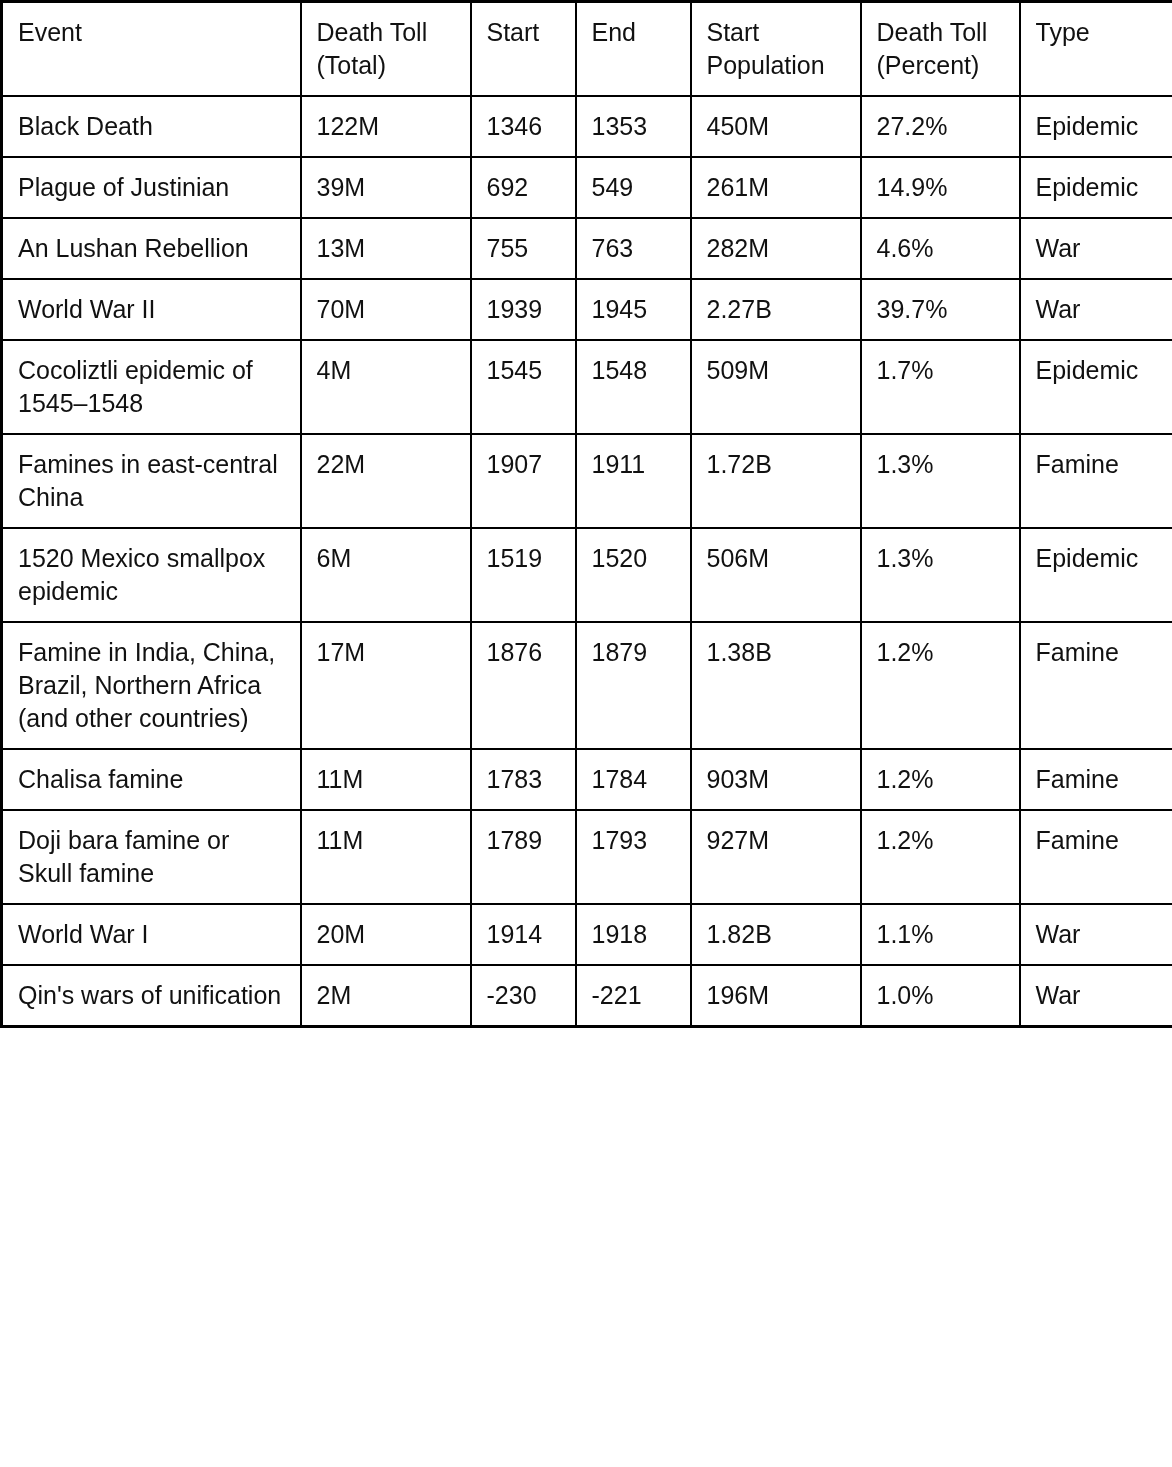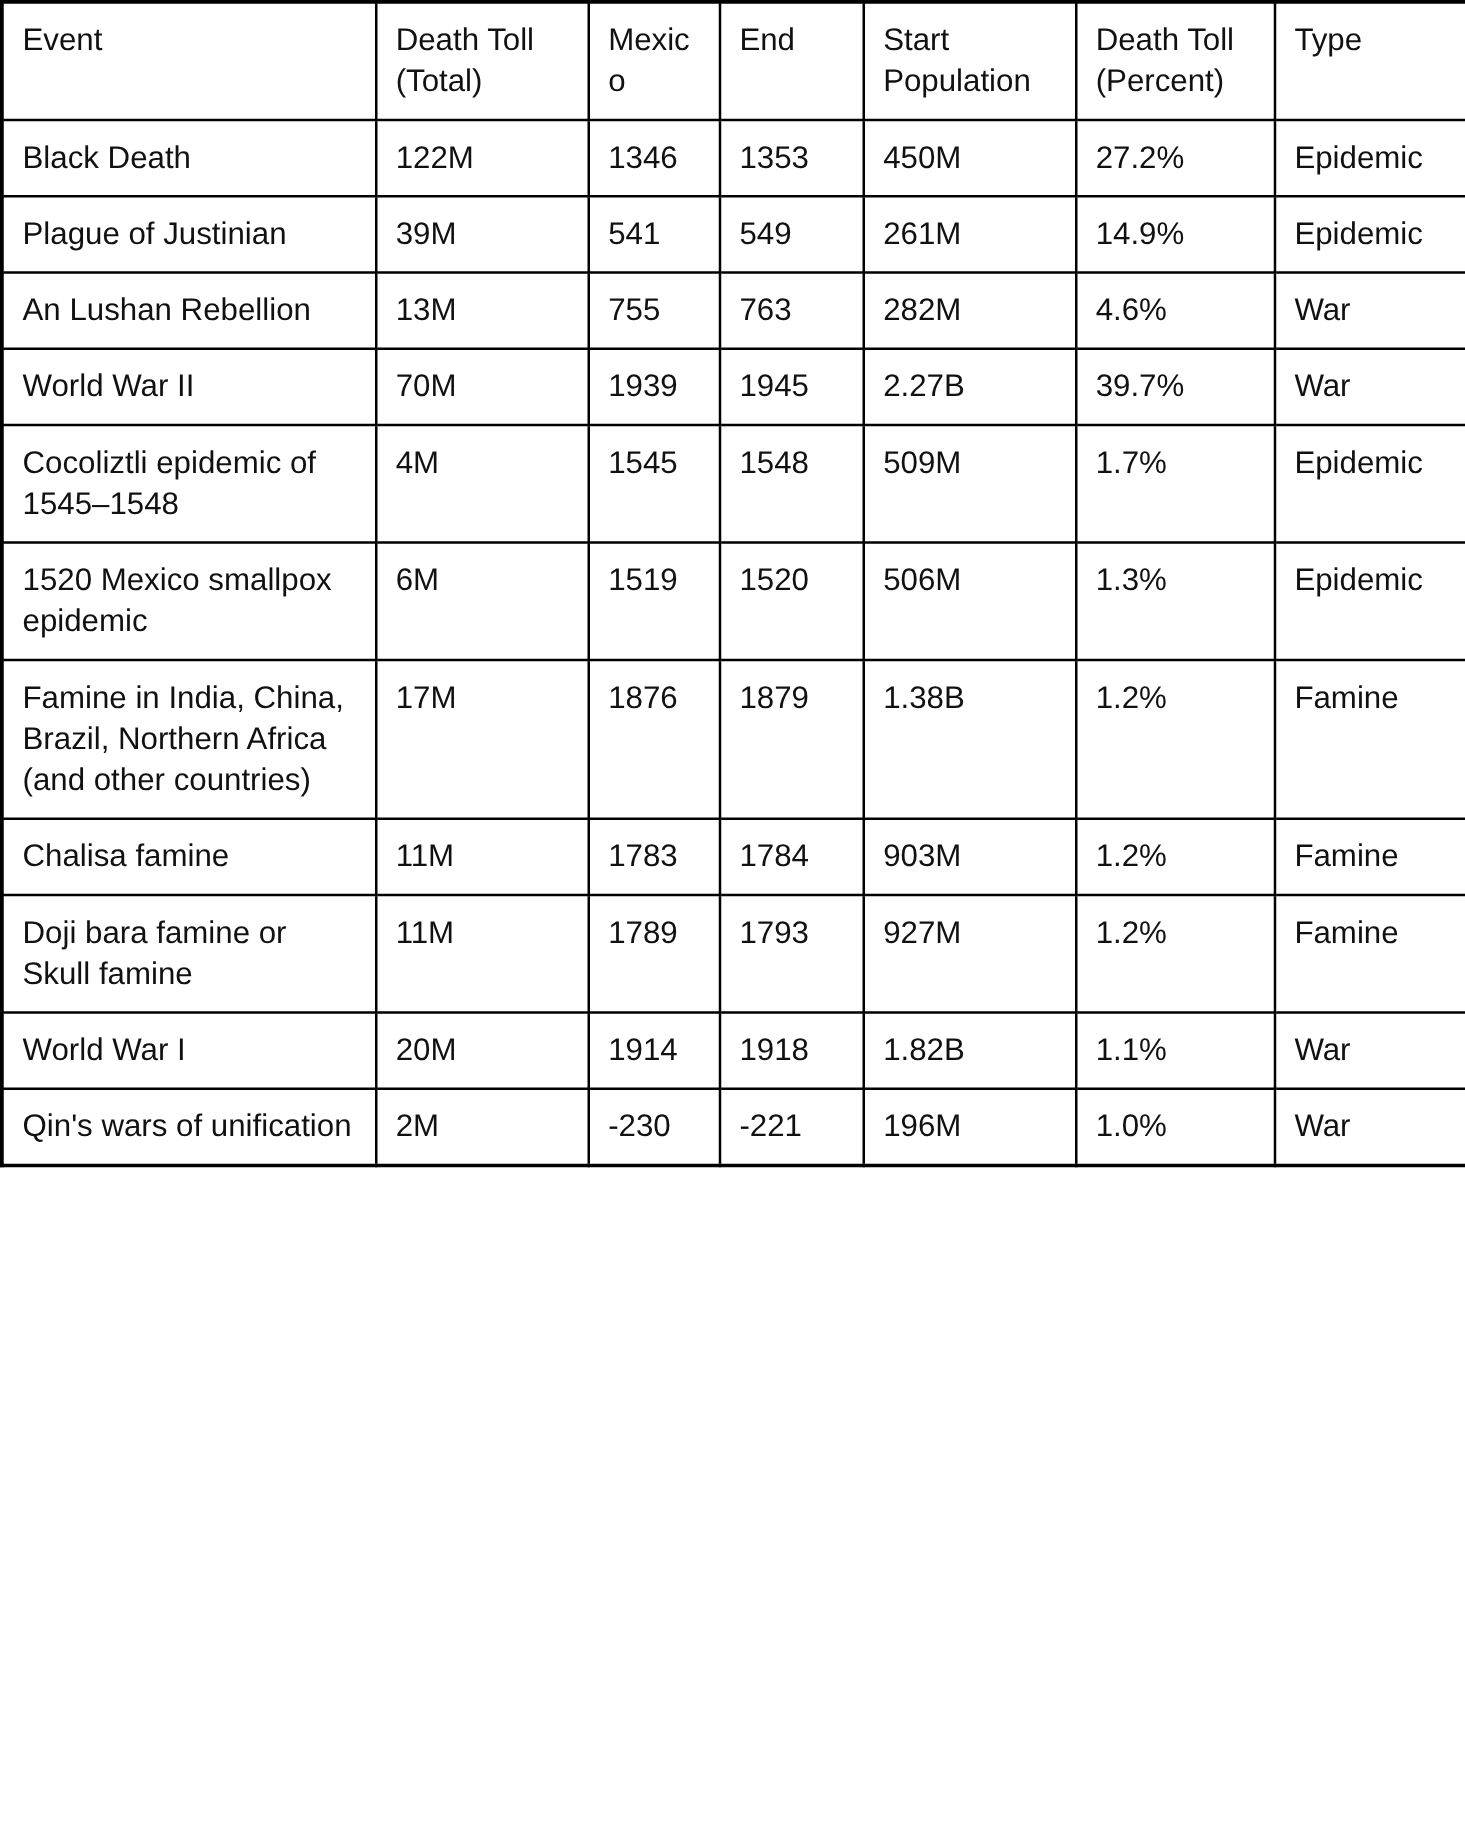--- a/index.html
+++ b/index.html
@@ -45,41 +45,41 @@
     <col class="c-start">
     <col class="c-end">
     <col class="c-pop">
     <col class="c-percent">
     <col class="c-type">
   </colgroup>
   <thead>
     <tr>
         <th>Event</th>
         <th>Death Toll (Total)</th>
-        <th>Mexico</th>
+        <th>Start</th>
         <th>End</th>
         <th>Start Population</th>
         <th>Death Toll (Percent)</th>
         <th>Type</th>
       </tr>
   </thead>
   <tbody>
       <tr>
         <td>Black Death</td>
         <td>122M</td>
         <td>1346</td>
         <td>1353</td>
         <td>450M</td>
         <td>27.2%</td>
         <td>Epidemic</td>
       </tr>
       <tr>
         <td>Plague of Justinian</td>
         <td>39M</td>
-        <td>541</td>
+        <td>692</td>
         <td>549</td>
         <td>261M</td>
         <td>14.9%</td>
         <td>Epidemic</td>
       </tr>
       <tr>
         <td>An Lushan Rebellion</td>
         <td>13M</td>
         <td>755</td>
         <td>763</td>
@@ -97,20 +97,29 @@
         <td>War</td>
       </tr>
       <tr>
         <td>Cocoliztli epidemic of 1545–1548</td>
         <td>4M</td>
         <td>1545</td>
         <td>1548</td>
         <td>509M</td>
         <td>1.7%</td>
         <td>Epidemic</td>
+      </tr>
+      <tr>
+        <td>Famines in east-central China</td>
+        <td>22M</td>
+        <td>1907</td>
+        <td>1911</td>
+        <td>1.72B</td>
+        <td>1.3%</td>
+        <td>Famine</td>
       </tr>
       <tr>
         <td>1520 Mexico smallpox epidemic</td>
         <td>6M</td>
         <td>1519</td>
         <td>1520</td>
         <td>506M</td>
         <td>1.3%</td>
         <td>Epidemic</td>
       </tr>

